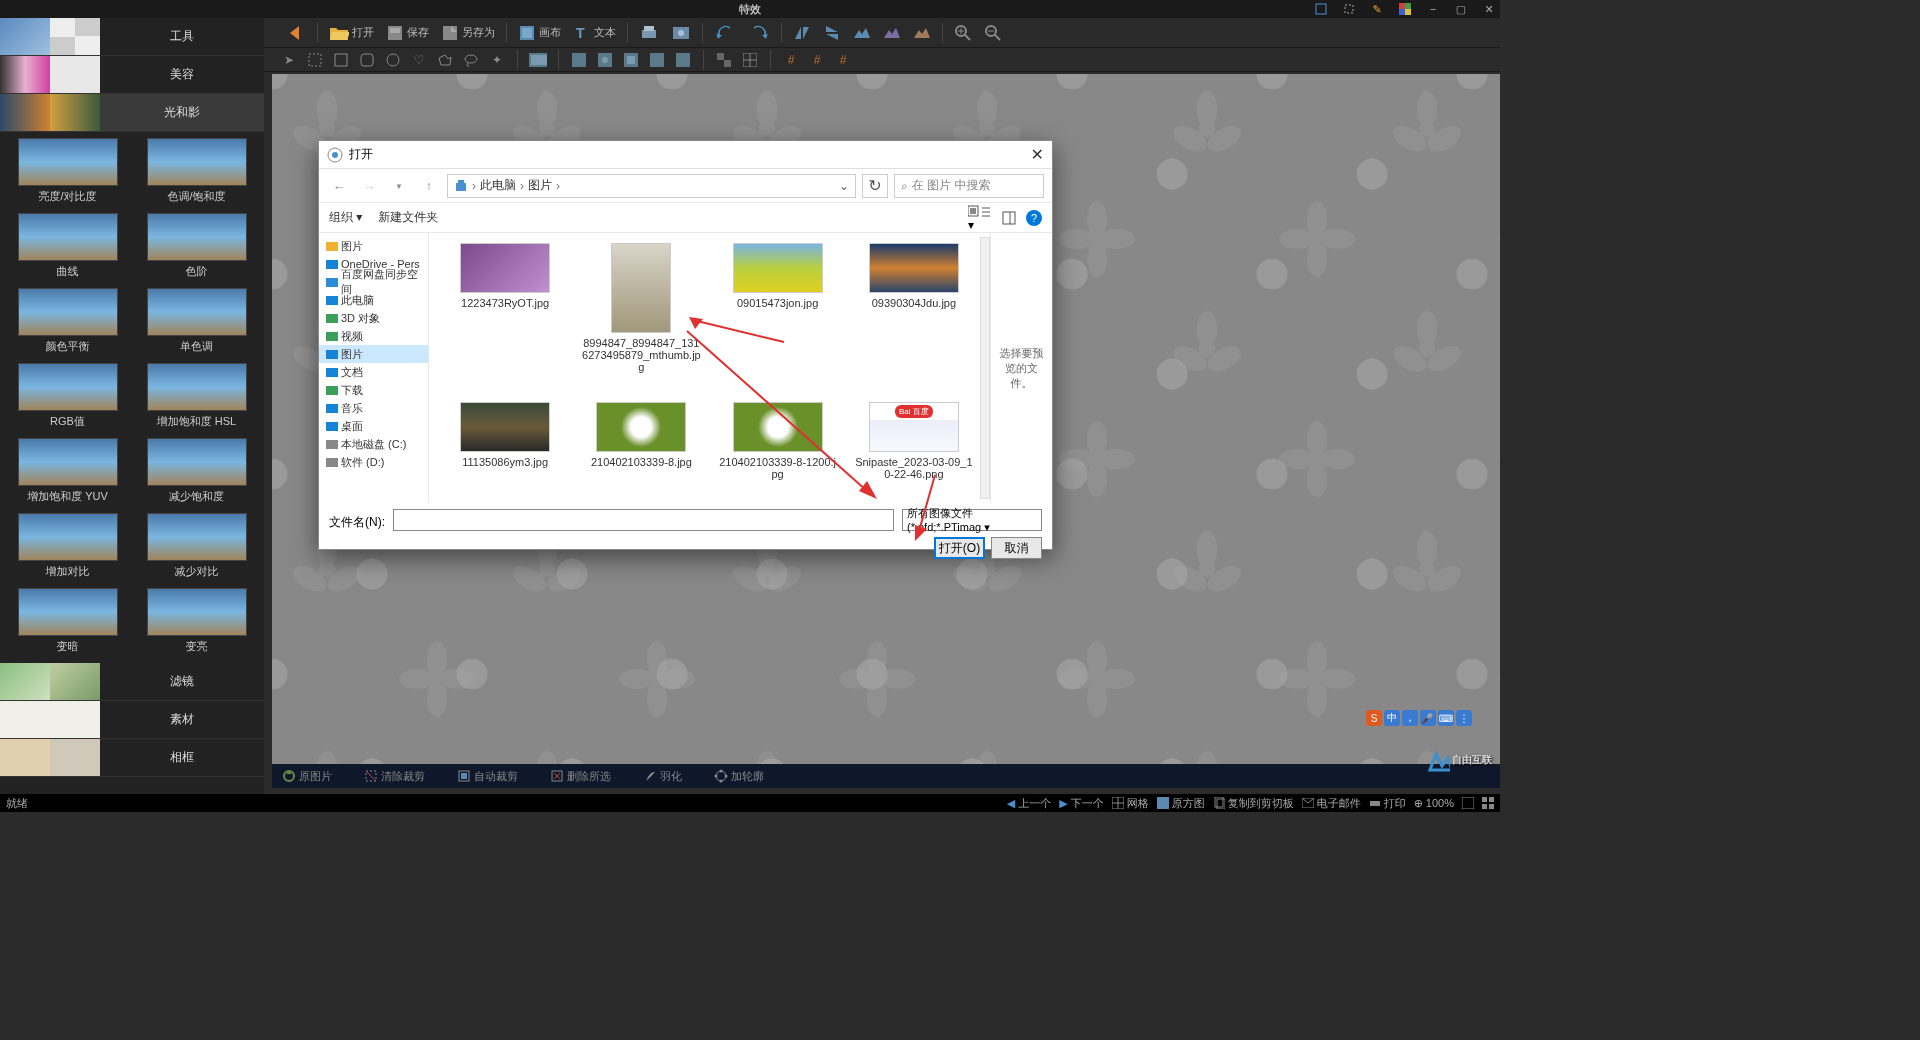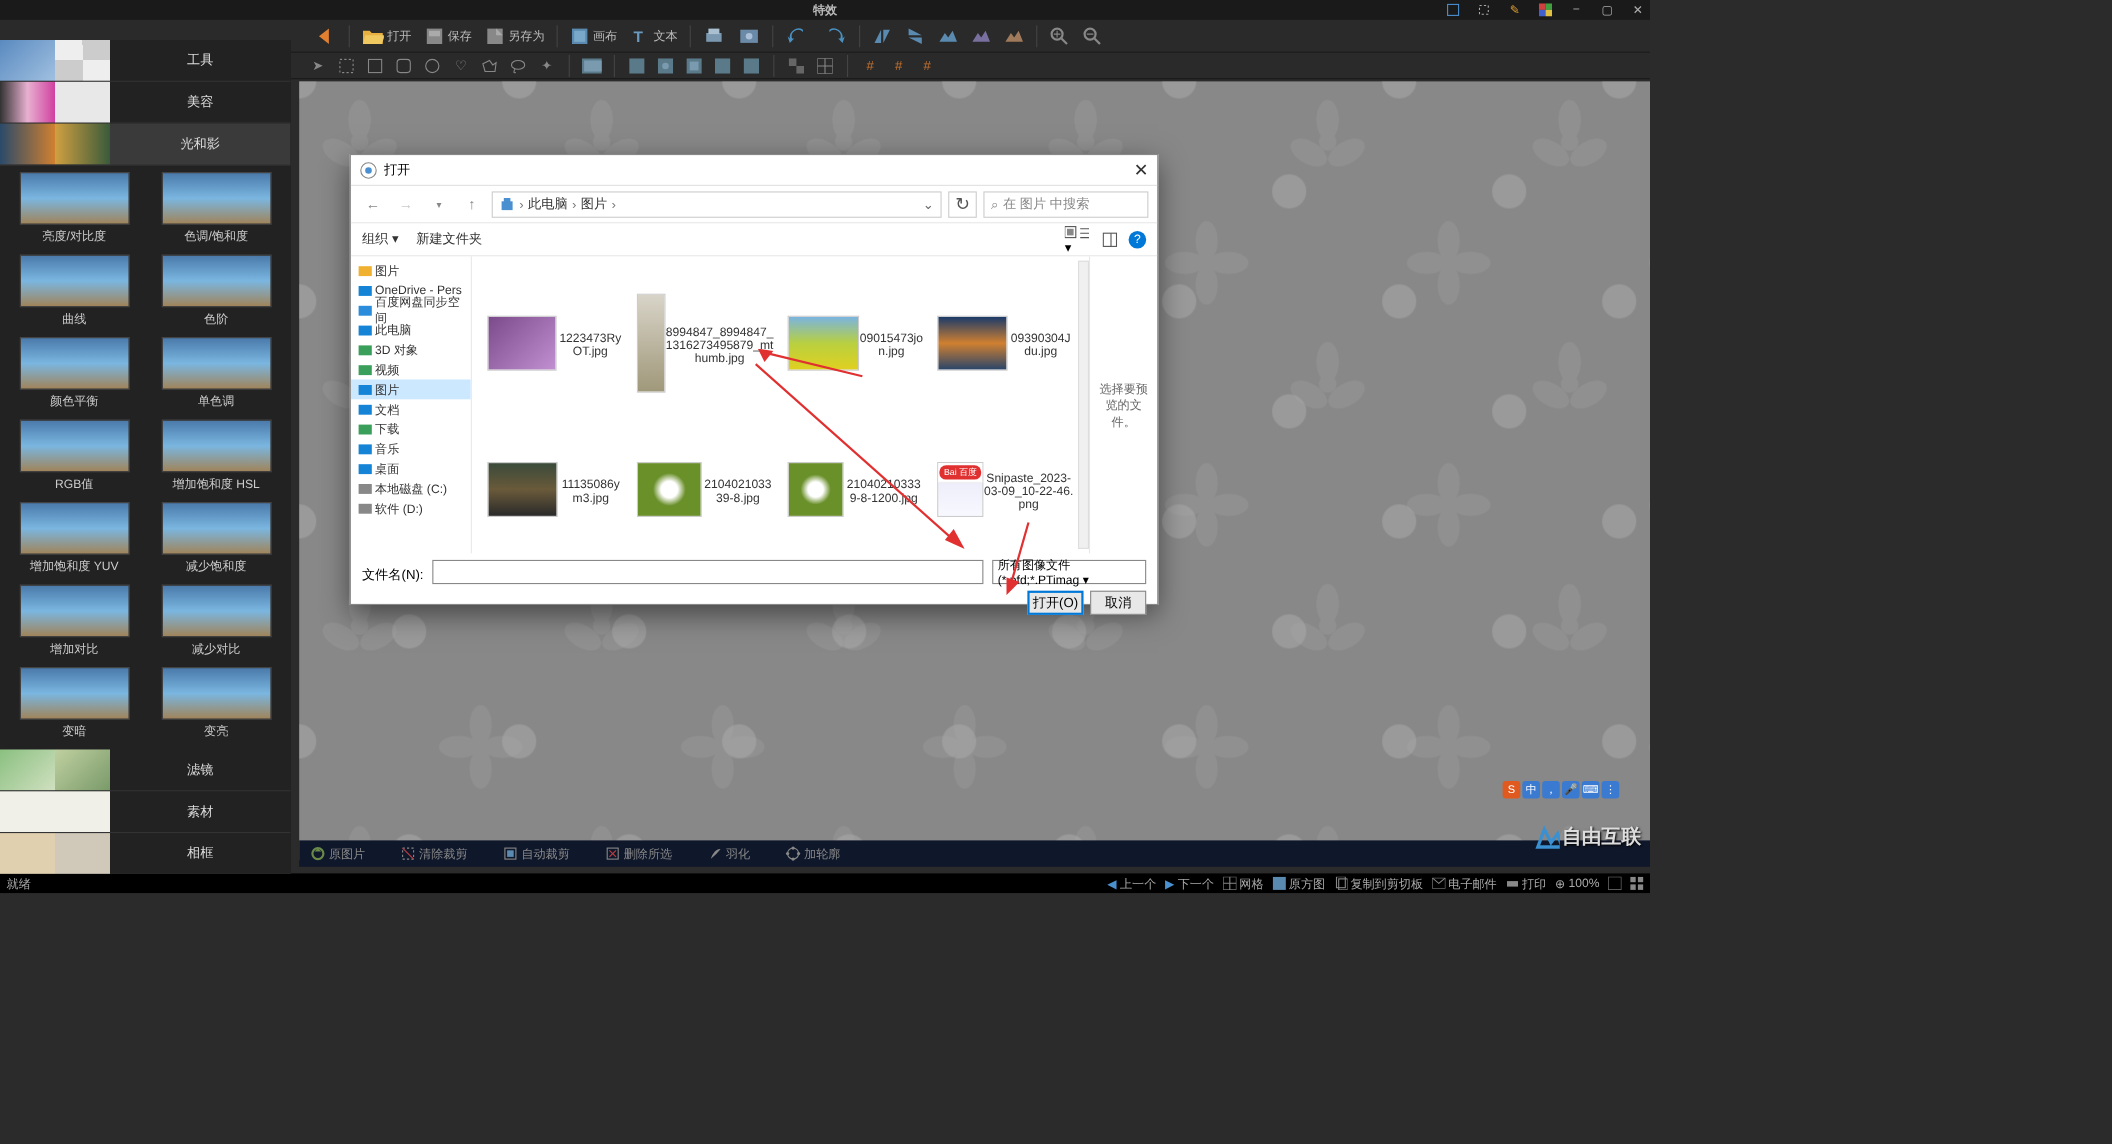--- a/index.html
+++ b/index.html
@@ -14,21 +14,21 @@
 
 .toolbar { height: 30px; background: #2a2a2a; display: flex; align-items: center; padding-left: 280px; gap: 4px; border-bottom: 1px solid #1a1a1a; }
 .tool-btn { display: flex; align-items: center; gap: 3px; padding: 2px 4px; color: #bbb; font-size: 11px; }
 .sep { width: 1px; height: 20px; background: #444; margin: 0 3px; }
 
 
 .toolbar2 { height: 24px; background: #2a2a2a; display: flex; align-items: center; padding-left: 280px; gap: 8px; border-bottom: 1px solid #1a1a1a; }
 .t2-ico { width: 18px; height: 18px; display: flex; align-items: center; justify-content: center; color: #888; font-size: 12px; }
 
 
-.sidebar { position: absolute; left: 0; top: 36px; width: 264px; bottom: 18px; background: #222; overflow-y: auto; }
+.sidebar { position: absolute; left: 0; top: 18px; width: 264px; bottom: 18px; background: #222; overflow-y: auto; }
 .sidebar::-webkit-scrollbar { width: 8px; }
 .sidebar::-webkit-scrollbar-track { background: #1a1a1a; }
 .sidebar::-webkit-scrollbar-thumb { background: #444; }
 
 .cat-row { display: flex; height: 38px; border-bottom: 1px solid #333; }
 .cat-thumbs { width: 100px; display: flex; background: #333; }
 .cat-thumb { flex: 1; background: linear-gradient(45deg, #4a6a8a, #6a8aa0); }
 .cat-label { flex: 1; display: flex; align-items: center; justify-content: center; color: #ddd; font-size: 12px; }
 
 .effects-grid { padding: 6px; display: grid; grid-template-columns: 1fr 1fr; gap: 6px; }
@@ -60,21 +60,21 @@
 .bar2-right { margin-left: auto; display: flex; gap: 10px; align-items: center; }
 .help-ico { width: 16px; height: 16px; background: #0078d7; color: #fff; border-radius: 50%; display: flex; align-items: center; justify-content: center; font-size: 11px; }
 
 .dlg-body { display: flex; height: 270px; }
 .tree { width: 110px; border-right: 1px solid #e8e8e8; overflow: hidden; padding: 4px 0; }
 .tree-item { height: 18px; display: flex; align-items: center; padding-left: 22px; font-size: 11px; color: #333; gap: 4px; position: relative; }
 .tree-item.sel { background: #cce8ff; }
 .tree-ico { width: 14px; height: 14px; position: absolute; left: 6px; }
 
 .file-grid { flex: 1; padding: 6px 10px; display: grid; grid-template-columns: repeat(4, 1fr); gap: 8px 4px; overflow: auto; position: relative; }
-.file-cell { display: flex; align-items: center; padding: 4px; }
+.file-cell { display: flex; flex-direction: column; align-items: center; padding: 4px; }
 .file-thumb { width: 90px; height: 50px; background: #ddd; border: 1px solid #ccc; }
 .file-thumb.tall { height: 90px; width: 60px; }
 .file-name { font-size: 11px; color: #333; text-align: center; margin-top: 4px; max-width: 120px; word-break: break-all; }
 .file-scroll { position: absolute; right: 0; top: 4px; bottom: 4px; width: 10px; background: #f0f0f0; border: 1px solid #ddd; }
 
 .preview-pane { width: 62px; border-left: 1px solid #e8e8e8; display: flex; align-items: center; justify-content: center; font-size: 11px; color: #666; text-align: center; padding: 4px; writing-mode: horizontal-tb; }
 
 .dlg-footer { padding: 6px 10px; display: flex; flex-direction: column; gap: 6px; }
 .fn-row { display: flex; align-items: flex-end; gap: 8px; }
 .fn-label { font-size: 12px; }
@@ -98,21 +98,21 @@
 .st-item { display: flex; align-items: center; gap: 3px; color: #aaa; font-size: 11px; }
 
 
 .ime { position: absolute; right: 28px; bottom: 86px; display: flex; gap: 2px; }
 .ime-btn { width: 16px; height: 16px; background: #3a7ad0; border-radius: 3px; display: flex; align-items: center; justify-content: center; color: #fff; font-size: 10px; }
 .ime-btn.orange { background: #e05a20; }
 
 
 .watermark { position: absolute; right: 8px; bottom: 40px; display: flex; align-items: center; gap: 2px; }
 .wm-ico { width: 24px; height: 24px; }
-.wm-text { color: #ddd; font-size: 18px; font-weight: bold; text-shadow: 1px 1px 2px #000; }
+.wm-text { color: #ddd; font-size: 10px; font-weight: bold; text-shadow: 1px 1px 2px #000; }
 
 svg { display: block; }
 </style>
 </head>
 <body>
 
 <div class="titlebar">
   <span class="titlebar-title">特效</span>
   <div class="titlebar-right">
     <span class="titlebar-ico">

